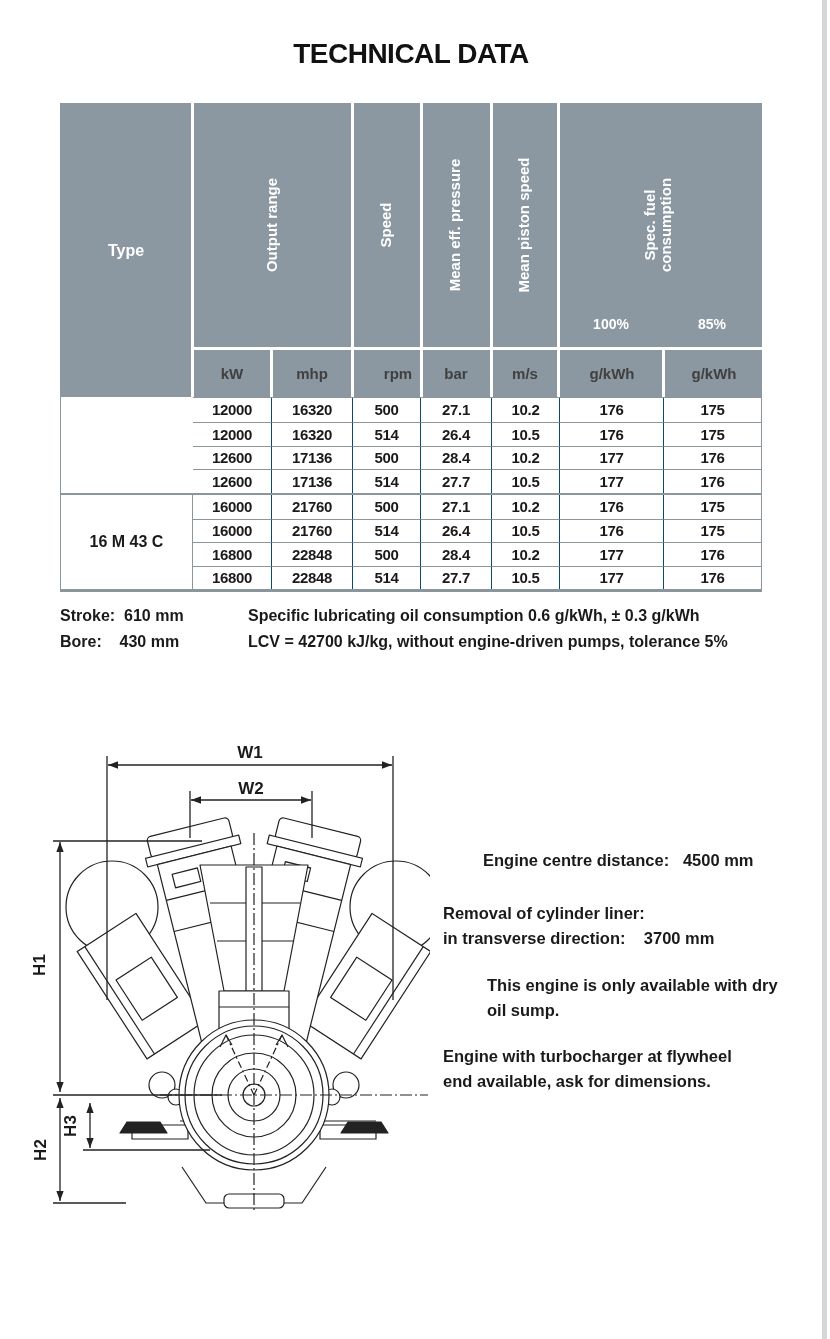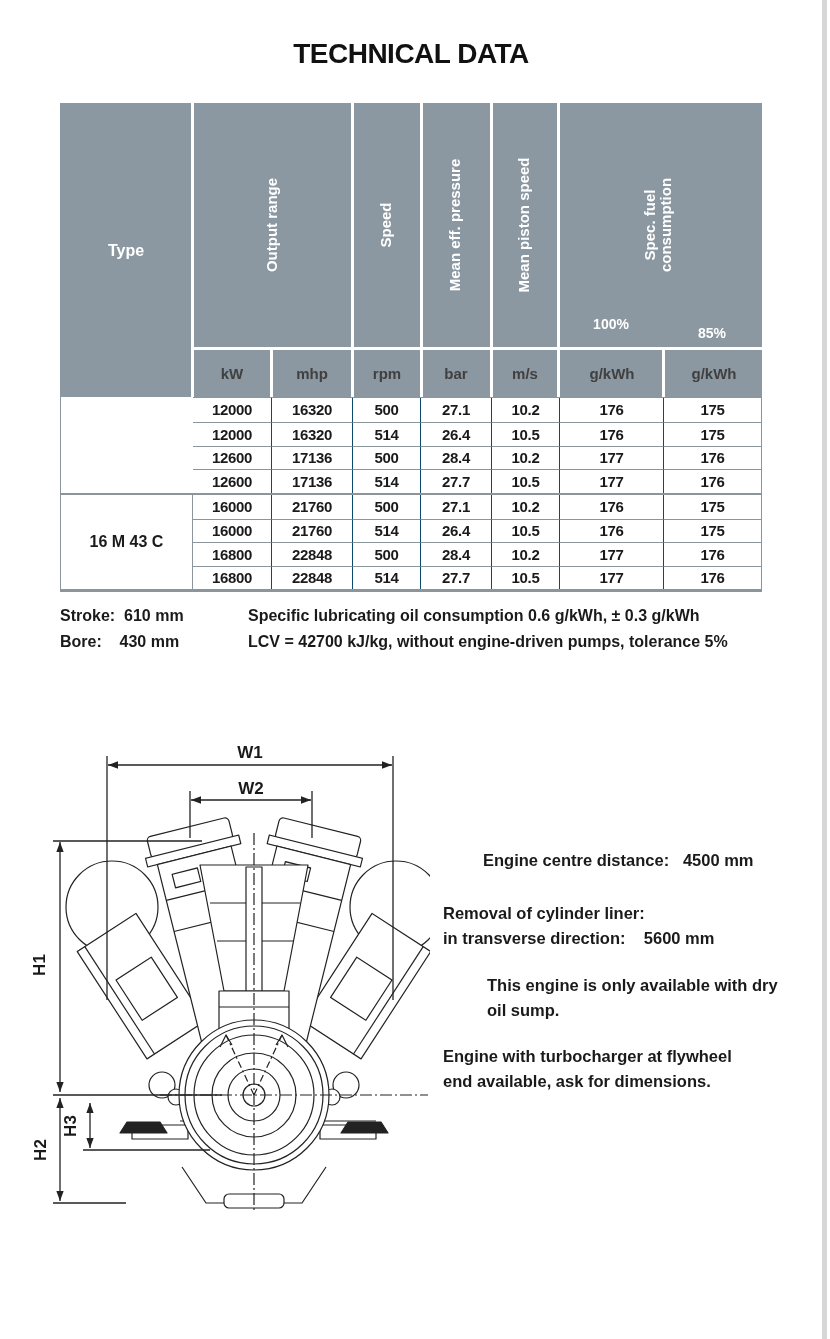--- a/index.html
+++ b/index.html
@@ -74,25 +74,25 @@
       <div class="wline-v-s" style="left:602px"></div>
 
       <div class="hlabel-flat" style="left:66px;top:148px">Type</div>
       <div class="hlabel" style="left:212px;top:122px">Output range</div>
       <div class="hlabel" style="left:326px;top:122px">Speed</div>
       <div class="hlabel" style="left:395px;top:122px">Mean eff. pressure</div>
       <div class="hlabel" style="left:464px;top:122px">Mean piston speed</div>
       <div class="hlabel" style="left:598px;top:122px;width:150px">Spec. fuel
 consumption</div>
       <div class="sub-pct" style="left:551px;top:221px">100%</div>
-      <div class="sub-pct" style="left:652px;top:230px">85%</div>
+      <div class="sub-pct" style="left:652px;top:221px">85%</div>
 
       <div class="unit" style="left:172px">kW</div>
       <div class="unit" style="left:252px">mhp</div>
-      <div class="unit" style="left:327px">rpm</div>
+      <div class="unit" style="left:338px">rpm</div>
       <div class="unit" style="left:396px">bar</div>
       <div class="unit" style="left:465px">m/s</div>
       <div class="unit" style="left:552px">g/kWh</div>
       <div class="unit" style="left:654px">g/kWh</div>
     </div>
 
     <div id="tdata">
       <div class="tgroup g0">
         <div class="cells">
             <div class="cell br">12000</div>
@@ -264,20 +264,20 @@
       <text x="221" y="59">W2</text>
       <text x="15" y="230" transform="rotate(-90 15 230)">H1</text>
       <text x="16" y="415" transform="rotate(-90 16 415)">H2</text>
       <text x="46" y="391" transform="rotate(-90 46 391)">H3</text>
     </g>
   </svg>
 
   <div id="specs">
       <div class="spec" style="top: 848px; margin-left: 40px;">Engine centre distance:   4500 mm</div>
       <div class="spec" style="top: 901px;">Removal of cylinder liner:
-in transverse direction:    5600 mm</div>
+in transverse direction:    3700 mm</div>
       <div class="spec" style="top: 973px; margin-left: 44px;">This engine is only available with dry
 oil sump.</div>
       <div class="spec" style="top: 1044px;">Engine with turbocharger at flywheel
 end available, ask for dimensions.</div>
     </div>
 
 </div>
 
 </body></html>

